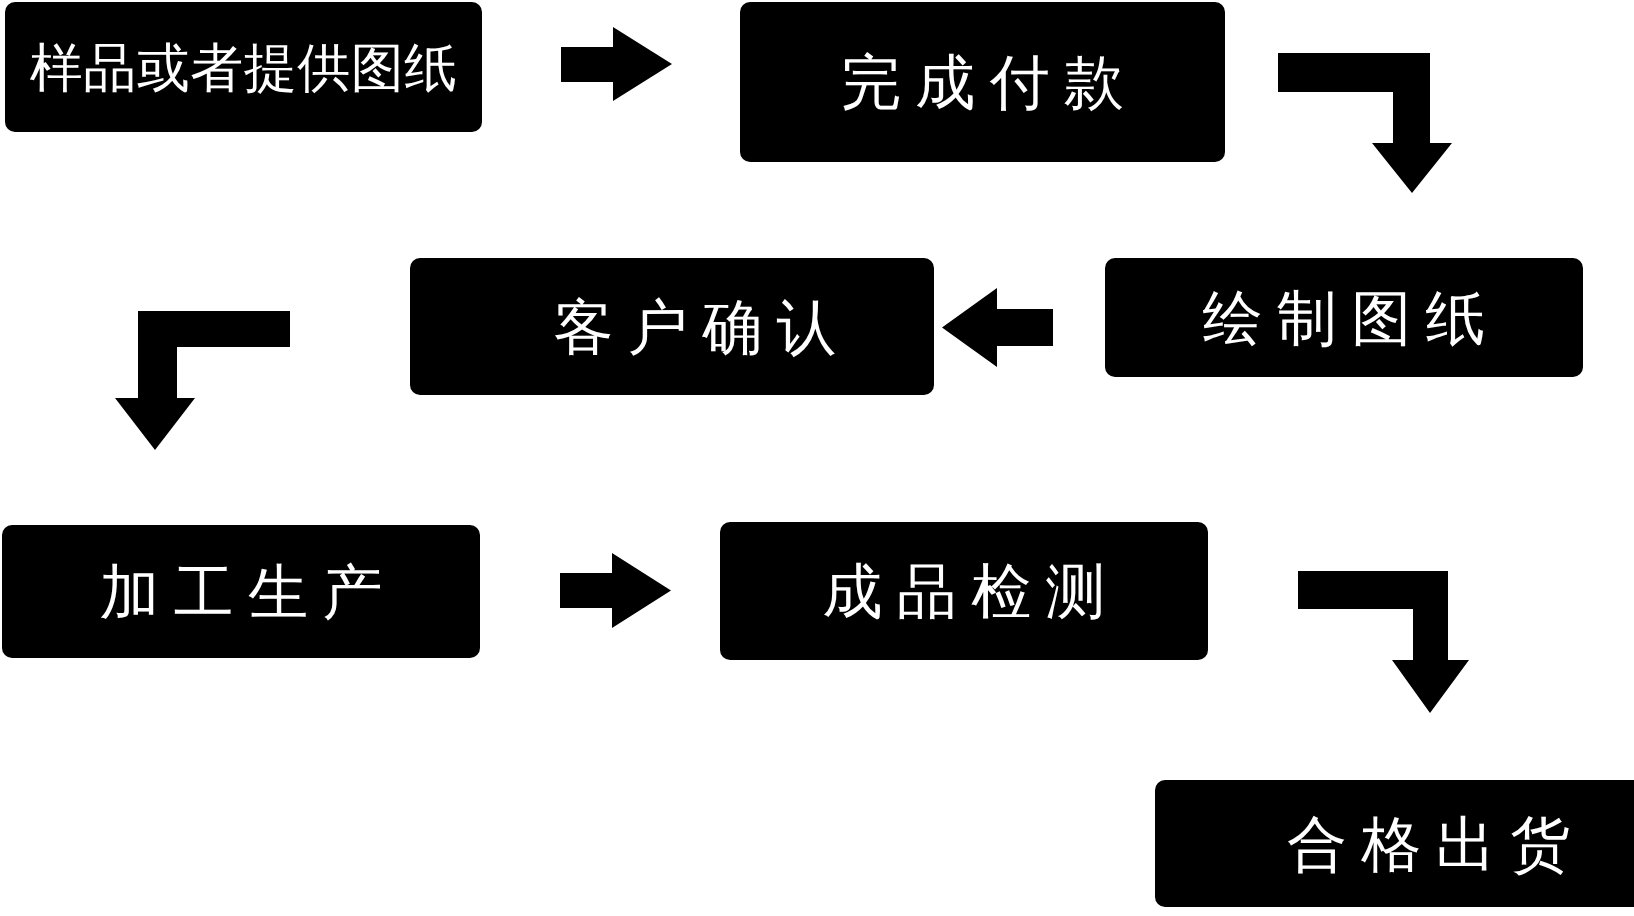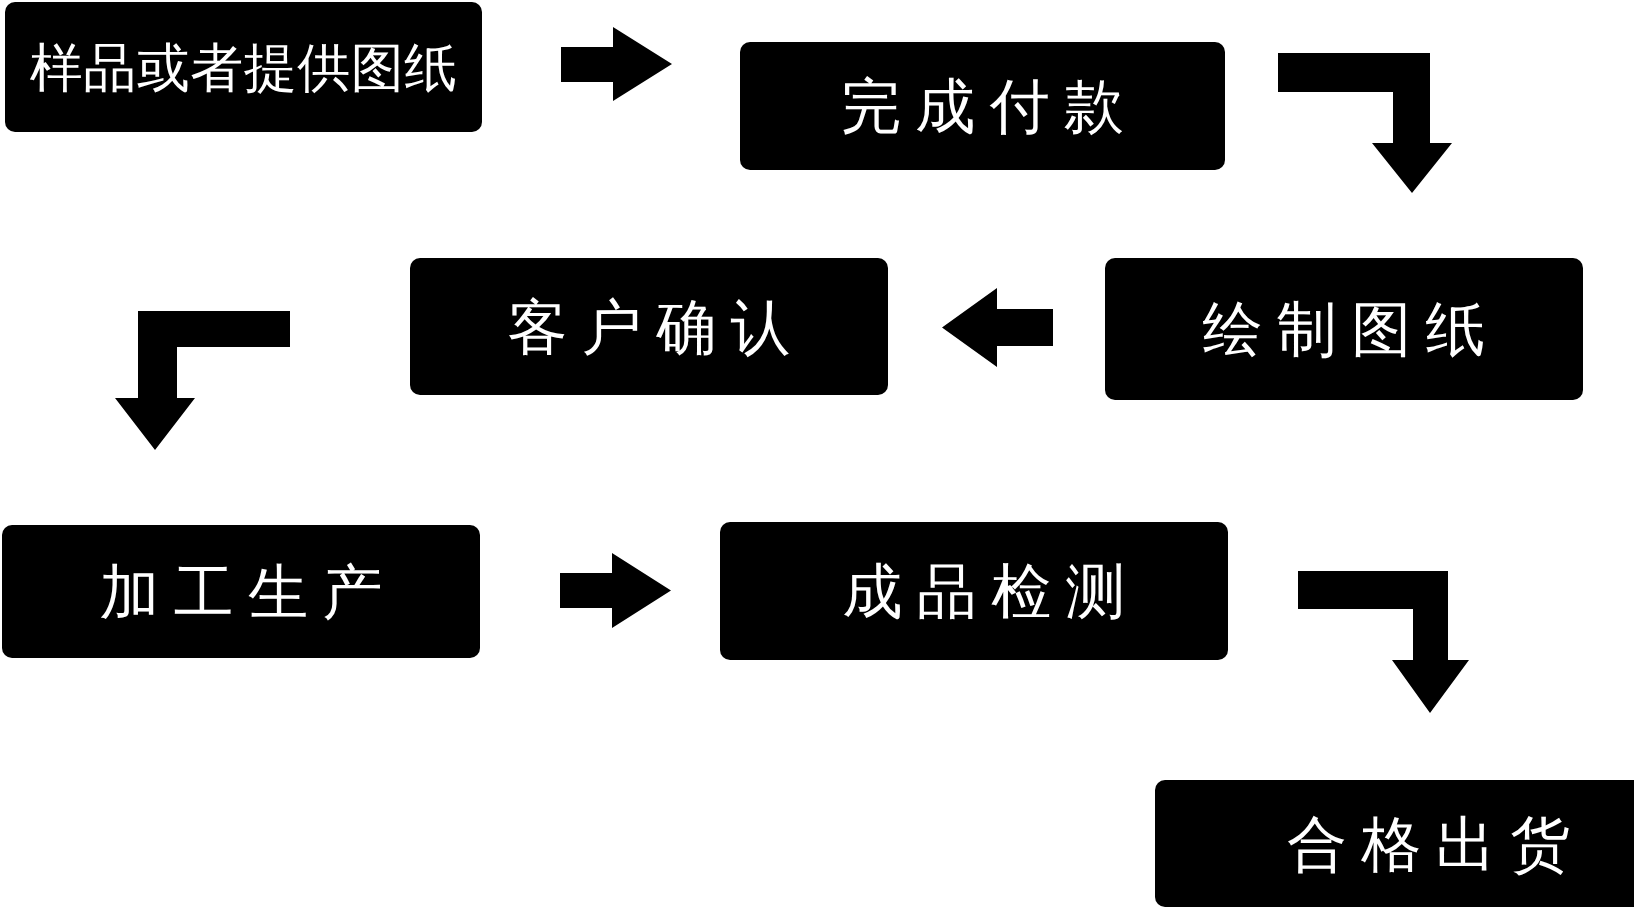--- a/index.html
+++ b/index.html
@@ -23,25 +23,25 @@
     display: flex;
     align-items: center;
     justify-content: center;
     font-size: 60px;
     letter-spacing: 0.24em;
     text-indent: 0.24em;
     white-space: nowrap;
     line-height: 1;
   }
   .node-sample     { left: 5px;    top: 2px;   width: 477px; height: 130px; font-size: 53px; letter-spacing: 0.01em; text-indent: 0.01em; }
-  .node-payment    { left: 740px;  top: 2px;   width: 485px; height: 128px; margin-top: 40px; }
-  .node-drawing    { left: 1105px; top: 258px; width: 478px; height: 142px; }
-  .node-confirm    { left: 410px;  top: 258px; width: 478px; height: 137px; }
+  .node-payment    { left: 740px;  top: 2px;   width: 485px; height: 160px; }
+  .node-drawing    { left: 1105px; top: 258px; width: 478px; height: 119px; }
+  .node-confirm    { left: 410px;  top: 258px; width: 478px; height: 137px; padding-left: 46px; }
   .node-production { left: 2px;    top: 525px; width: 478px; height: 133px; }
-  .node-inspection { left: 720px;  top: 522px; width: 488px; height: 138px; padding-left: 20px; }
+  .node-inspection { left: 720px;  top: 522px; width: 488px; height: 138px; }
   .node-shipment   { left: 1155px; top: 780px; width: 475px; height: 127px; padding-left: 36px; }
   .arrow {
     position: absolute;
     display: block;
   }
   .arrow polygon { fill: #000000; }
   .a1 { left: 561px;  top: 27px;  }
   .a2 { left: 1278px; top: 53px;  }
   .a3 { left: 942px;  top: 288px; }
   .a4 { left: 115px;  top: 311px; }

